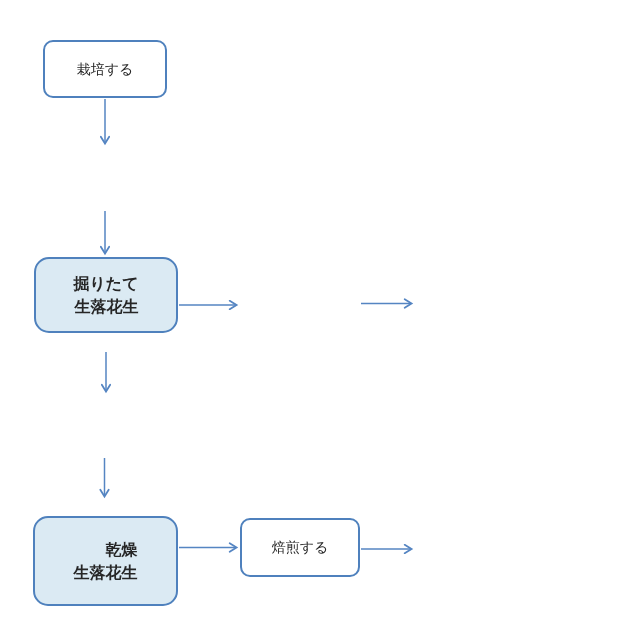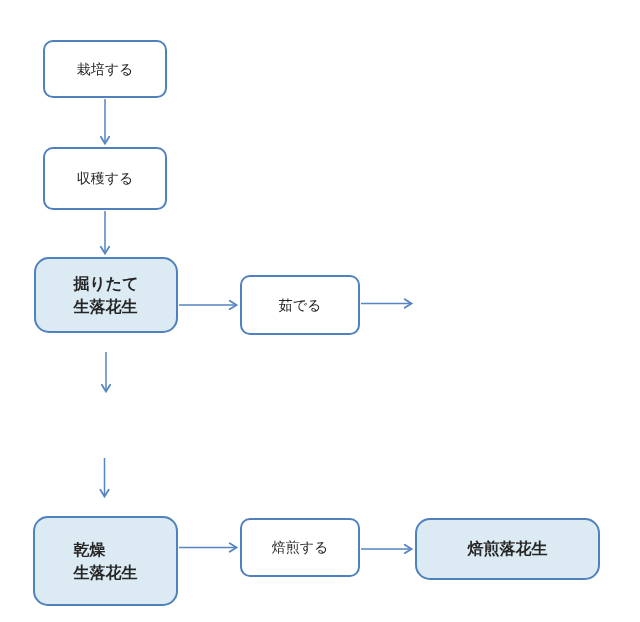--- a/index.html
+++ b/index.html
@@ -28,21 +28,21 @@
     fill: none;
     stroke: var(--arrow, #5585c2);
     stroke-width: 1.7;
     stroke-linecap: round;
   }
   .node {
     position: absolute;
     display: flex;
     align-items: center;
     justify-content: center;
-    text-align: left;
+    text-align: right;
     white-space: pre-line;
     color: var(--text, #262626);
     line-height: 1.5;
   }
   .node.step {
     background: var(--step-fill, #ffffff);
     border: 2px solid var(--border, #4f81bd);
     border-radius: 10px;
     font-size: 14px;
   }
@@ -69,21 +69,18 @@
       <line x1="105" y1="211" x2="105" y2="253" marker-end="url(#arrowhead)"></line>
       <line x1="179" y1="305" x2="236" y2="305" marker-end="url(#arrowhead)"></line>
       <line x1="361" y1="303.5" x2="411" y2="303.5" marker-end="url(#arrowhead)"></line>
       <line x1="106" y1="352" x2="106" y2="391" marker-end="url(#arrowhead)"></line>
       <line x1="104.5" y1="458" x2="104.5" y2="496" marker-end="url(#arrowhead)"></line>
       <line x1="179" y1="547.5" x2="236" y2="547.5" marker-end="url(#arrowhead)"></line>
       <line x1="361" y1="549" x2="411" y2="549" marker-end="url(#arrowhead)"></line>
     </svg>
 
 <div class="node step" style="left: 43px; top: 40px; width: 124px; height: 58px;">栽培する</div>
-    <div class="node step" style="left: 43px; top: 147px; width: 124px; height: 63px;">収穫する</div>
     <div class="node product" style="left: 34px; top: 257px; width: 144px; height: 76px;">掘りたて
 生落花生</div>
-    <div class="node step" style="left: 240px; top: 275px; width: 120px; height: 60px;">茹でる</div>
     <div class="node product" style="left: 33px; top: 516px; width: 145px; height: 90px;">乾燥
 生落花生</div>
     <div class="node step" style="left: 240px; top: 518px; width: 120px; height: 59px;">焙煎する</div>
-    <div class="node product" style="left: 415px; top: 518px; width: 185px; height: 62px;">焙煎落花生</div>
   </div>
 
 </body></html>

